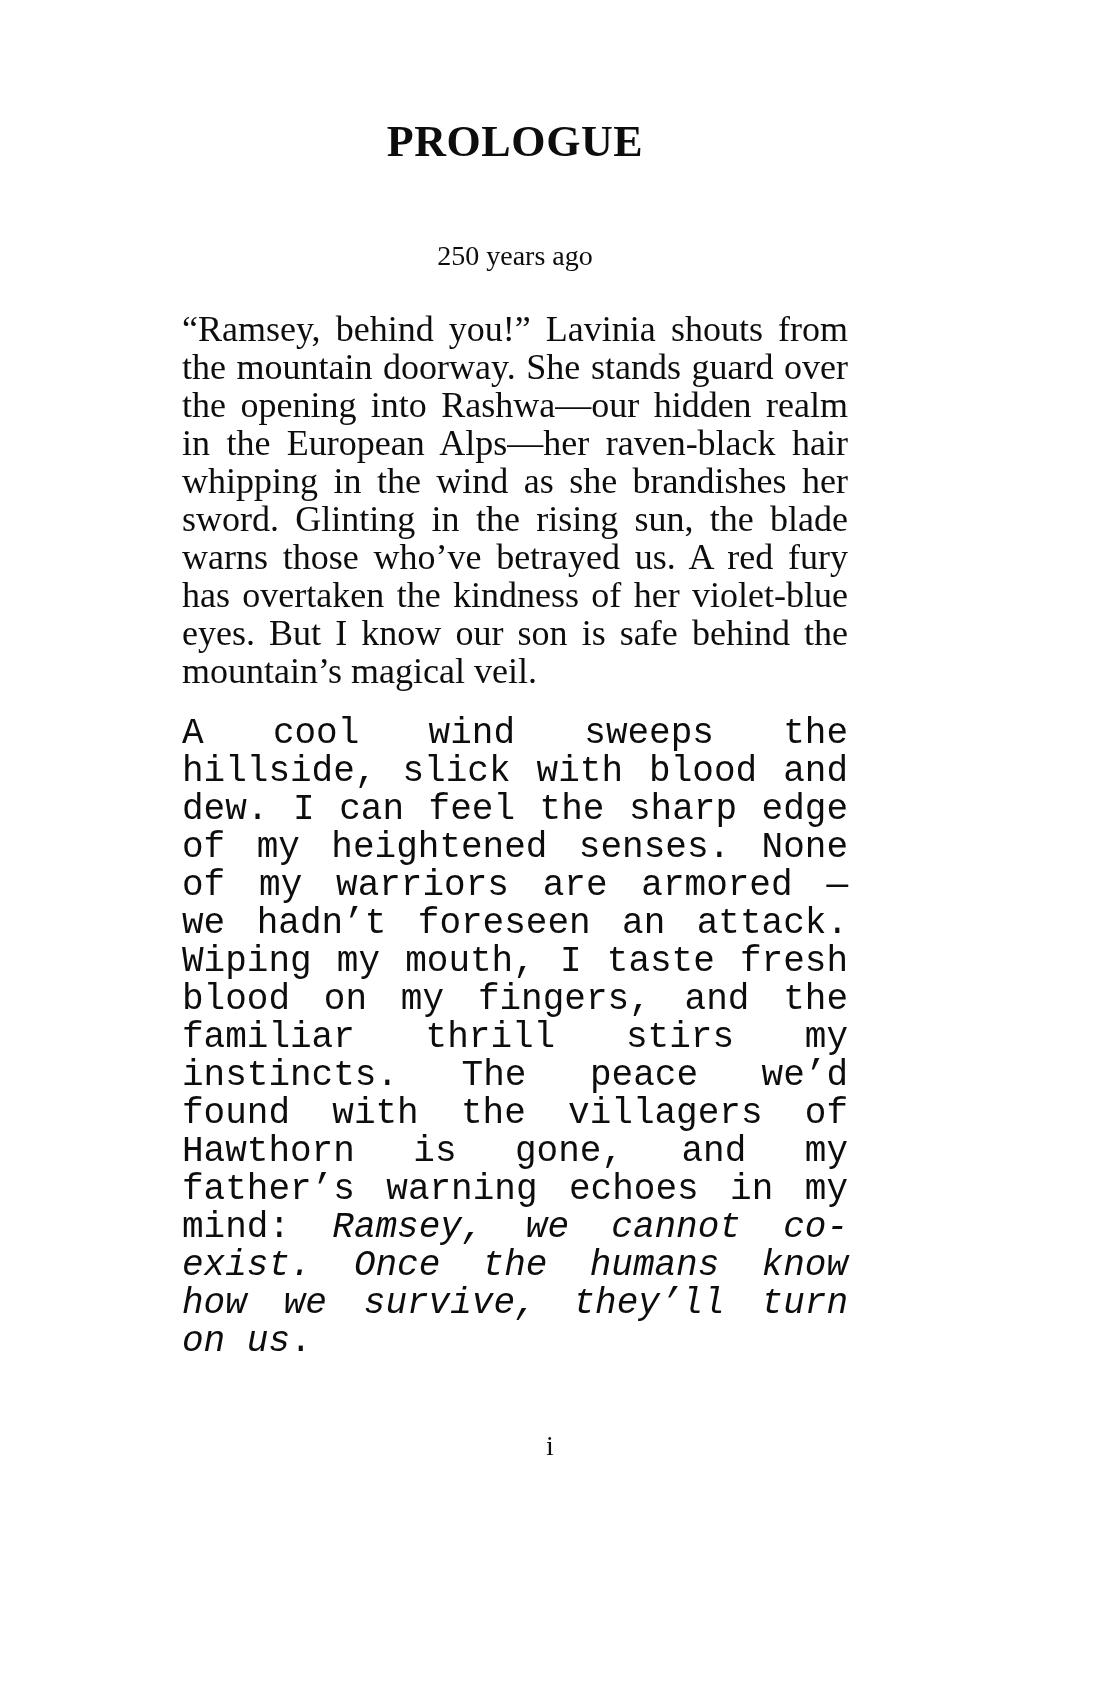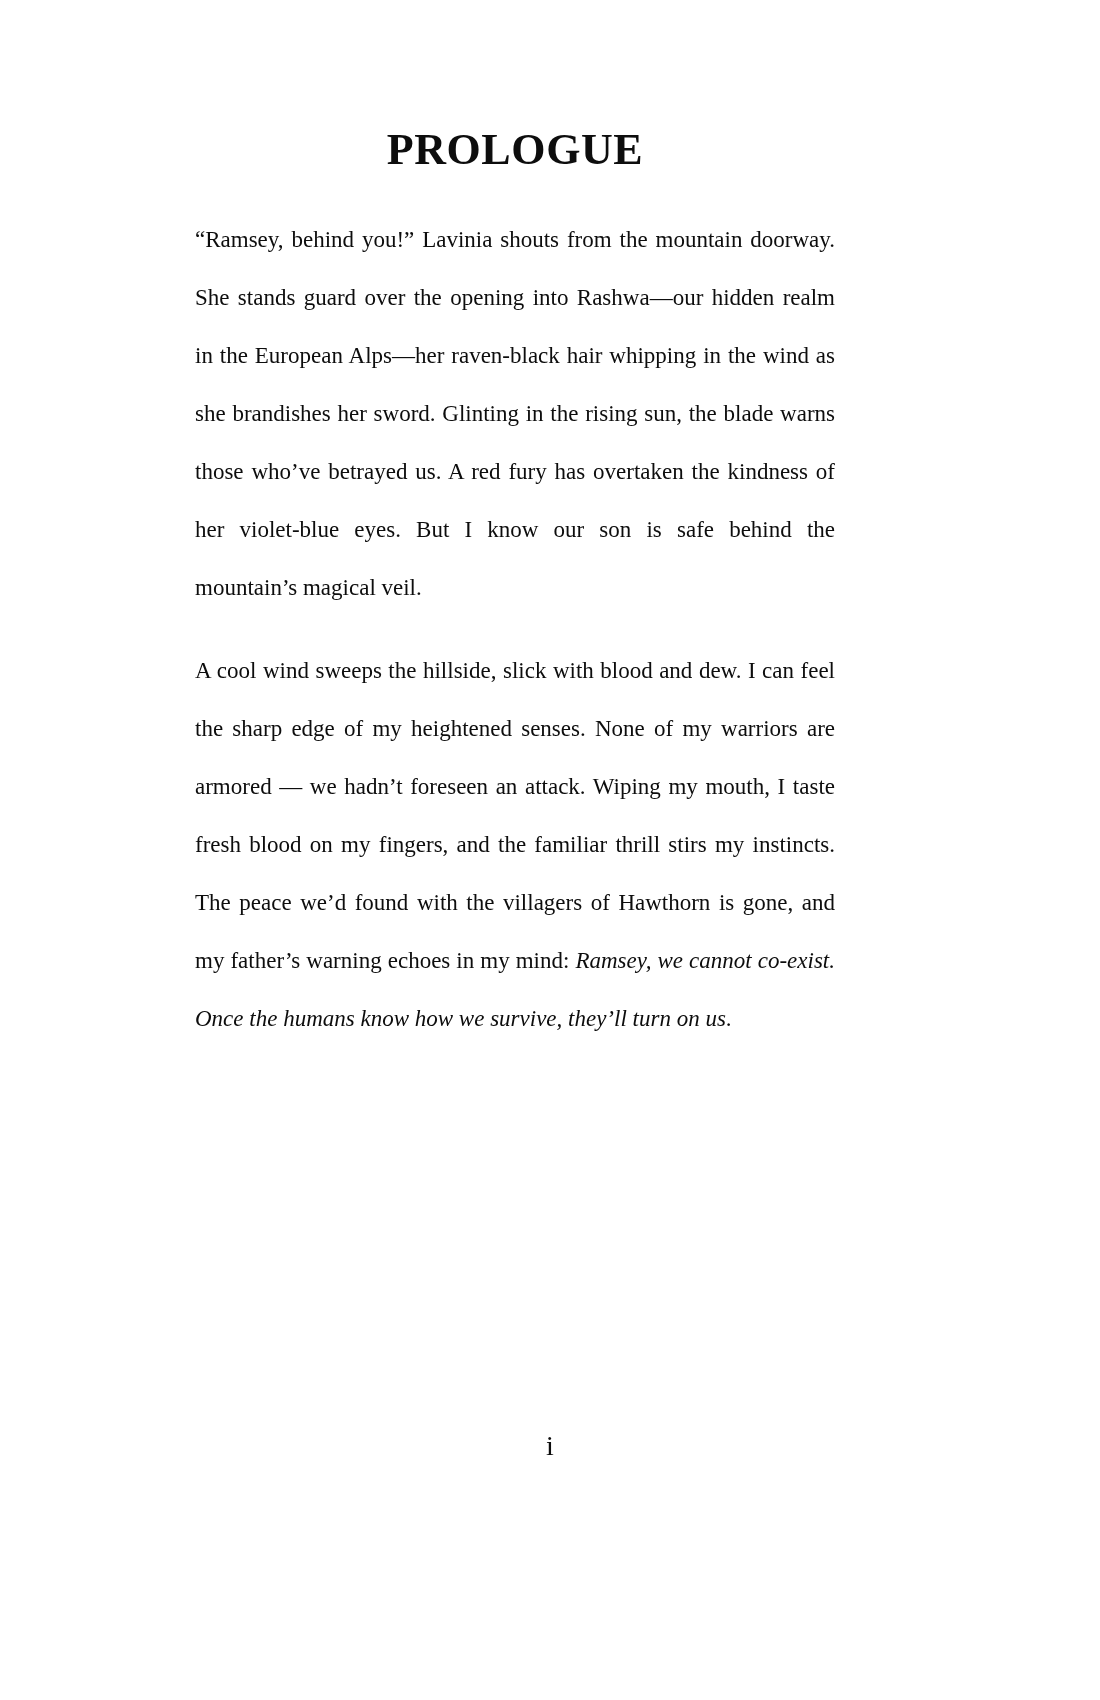--- a/index.html
+++ b/index.html
@@ -27,45 +27,46 @@
     position: absolute;
     left: 182px;
     top: 0;
     width: 666px;
   }
   .chapter-title {
     text-align: center;
     font-size: 44px;
     font-weight: bold;
     letter-spacing: 0.6px;
-    margin: 8px;
+    margin: 0;
     padding-top: 118px;
     line-height: 1.1;
   }
   .time-stamp {
     text-align: center;
     font-size: 28px;
     font-weight: normal;
     margin: 0;
     padding-top: 73px;
     line-height: 1.2;
   }
   .body-text {
-    font-size: 23px;
-    line-height: 58px;
+    font-size: 36px;
+    line-height: 38px;
     text-align: justify;
     text-justify: inter-word;
-    margin: 13px;
+    margin: 0;
     hyphens: none;
   }
   .body-text.first-para {
     margin-top: 37px;
   }
   .body-text + .body-text {
     margin-top: 25px;
+    font-family: Liberation Mono, monospace;
   }
   .em {
     font-style: italic;
   }
   .folio {
     position: absolute;
     left: 0;
     top: 1432px;
     width: 1100px;
     text-align: center;
@@ -75,20 +76,21 @@
 </style>
 </head>
 <body>
 
 <div class="page">
 
   <div class="content">
 
     <h1 class="chapter-title">PROLOGUE</h1>
 
+    <p class="time-stamp">250 years ago</p>
 
     <p class="body-text first-para">“Ramsey, behind you!” Lavinia shouts from the mountain doorway. She stands guard over the opening into Rashwa—our hidden realm in the European Alps—her raven-black hair whipping in the wind as she brandishes her sword. Glinting in the rising sun, the blade warns those who’ve betrayed us. A red fury has overtaken the kindness of her violet-blue eyes. But I know our son is safe behind the mountain’s magical veil.</p>
 
     <p class="body-text"><span>A cool wind sweeps the hillside, slick with blood and dew. I can feel the sharp edge of my heightened senses. None of my warriors are armored — we hadn’t foreseen an attack. Wiping my mouth, I taste fresh blood on my fingers, and the familiar thrill stirs my instincts. The peace we’d found with the villagers of Hawthorn is gone, and my father’s warning echoes in my mind: </span><span class="em">Ramsey, we cannot co-exist. Once the humans know how we survive, they’ll turn on us</span><span>.</span></p>
 
 
   </div>
 
   <div class="folio">i</div>
 

